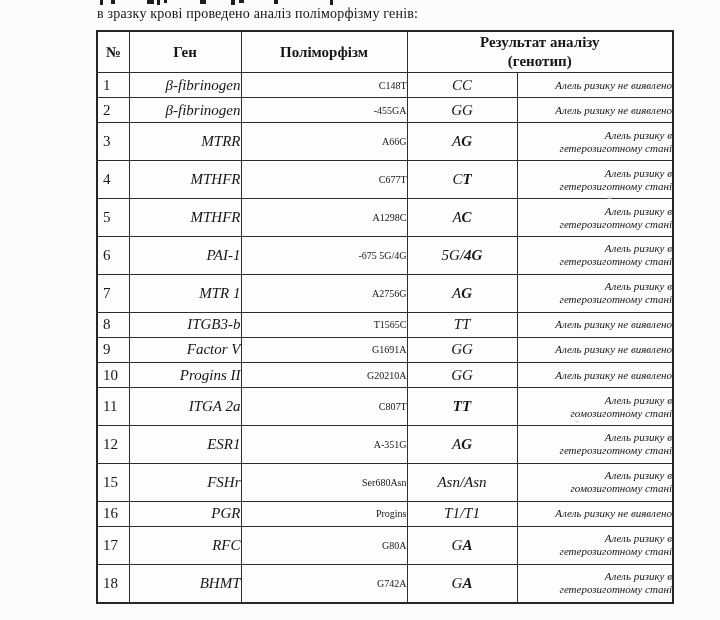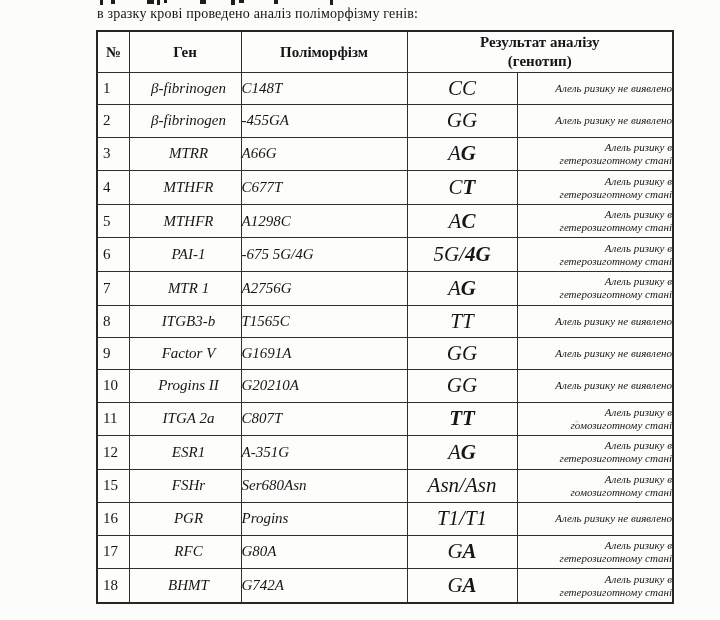--- a/index.html
+++ b/index.html
@@ -30,23 +30,23 @@
   table.gen { border-width:2px; border-color:#262626; }
 
   thead th {
     font-weight:bold; font-size:15px; text-align:center;
     white-space:pre-line; line-height:19px; height:40px; padding:0;
     vertical-align:middle;
   }
   tbody td { padding:0; vertical-align:middle; }
 
   .c-num  { font-size:15px; padding-left:5px; text-align:left; }
-  .c-gene { font-style:italic; font-size:15px; padding-left:7px; text-align:center;margin-top:40px; }
-  .c-poly { font-style:italic; font-size:15px; text-align:left; }
-  .c-geno { font-style:italic; font-size:21px; text-align:center; }
+  .c-gene { font-style:italic; font-size:15px; padding-left:7px; text-align:right;margin-top:40px; }
+  .c-poly { font-size:10px; text-align:right; }
+  .c-geno { font-style:italic; font-size:15px; text-align:center; }
   .c-geno .gb { font-weight:bold; }
   .c-res  { font-style:italic; font-size:11px; text-align:right;
             white-space:pre-line; line-height:13px; }
 
   .streak {
     position:absolute; left:703px; top:74px; width:6px; height:500px;
     background:linear-gradient(#ececea 0%, #dcdcd8 25%, #e6e6e3 55%, #dedeb 75%, #f1f1ef 100%);
     opacity:0.55; border-radius:3px;
   }
   .speck { position:absolute; background:#d9d9d5; border-radius:50%; opacity:0.7; }

